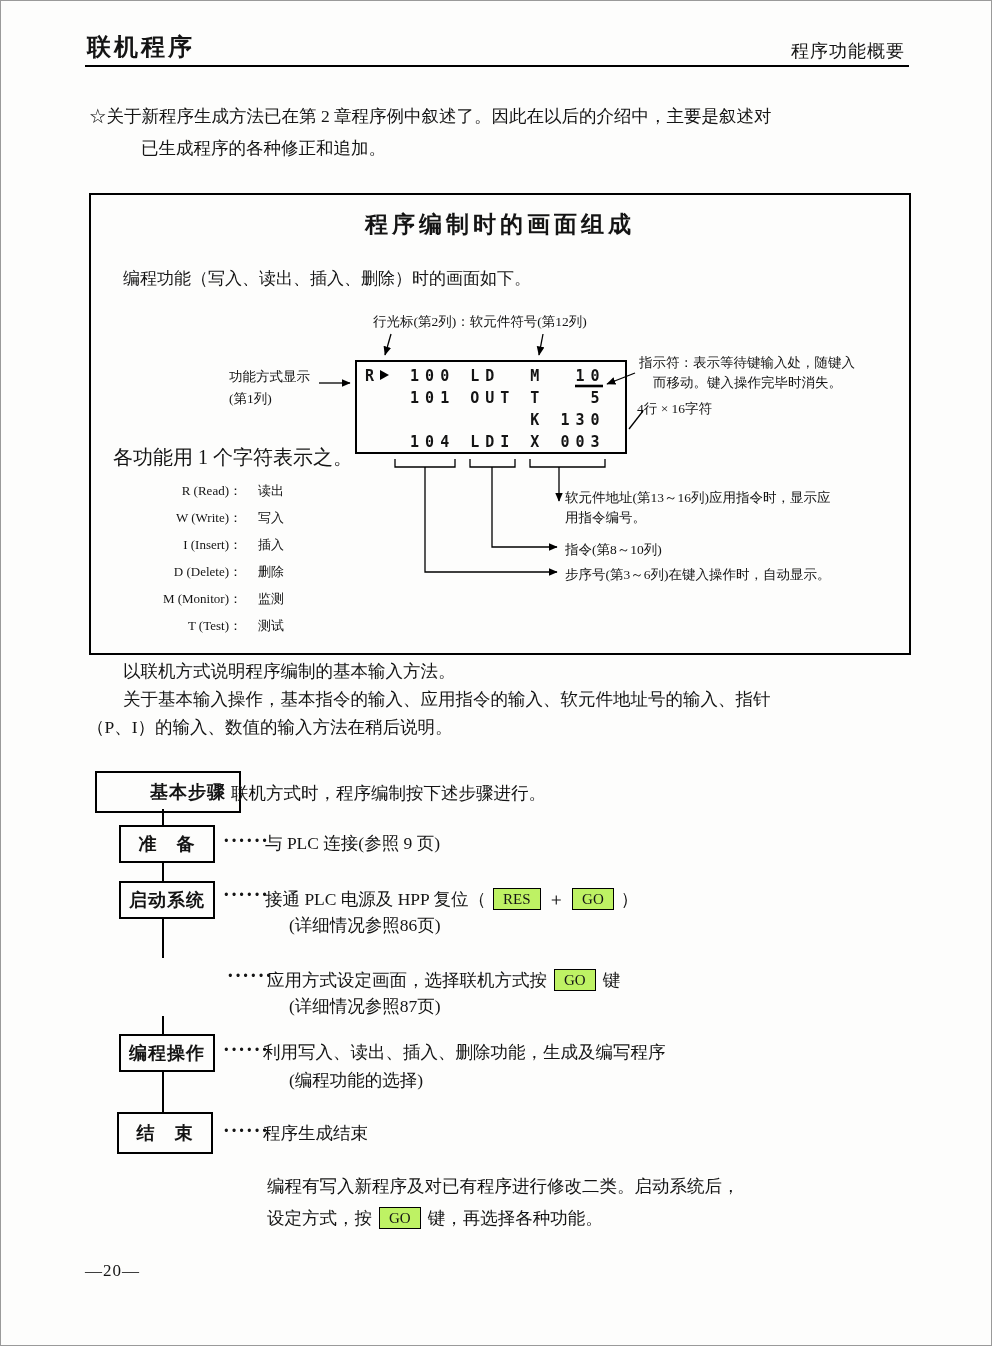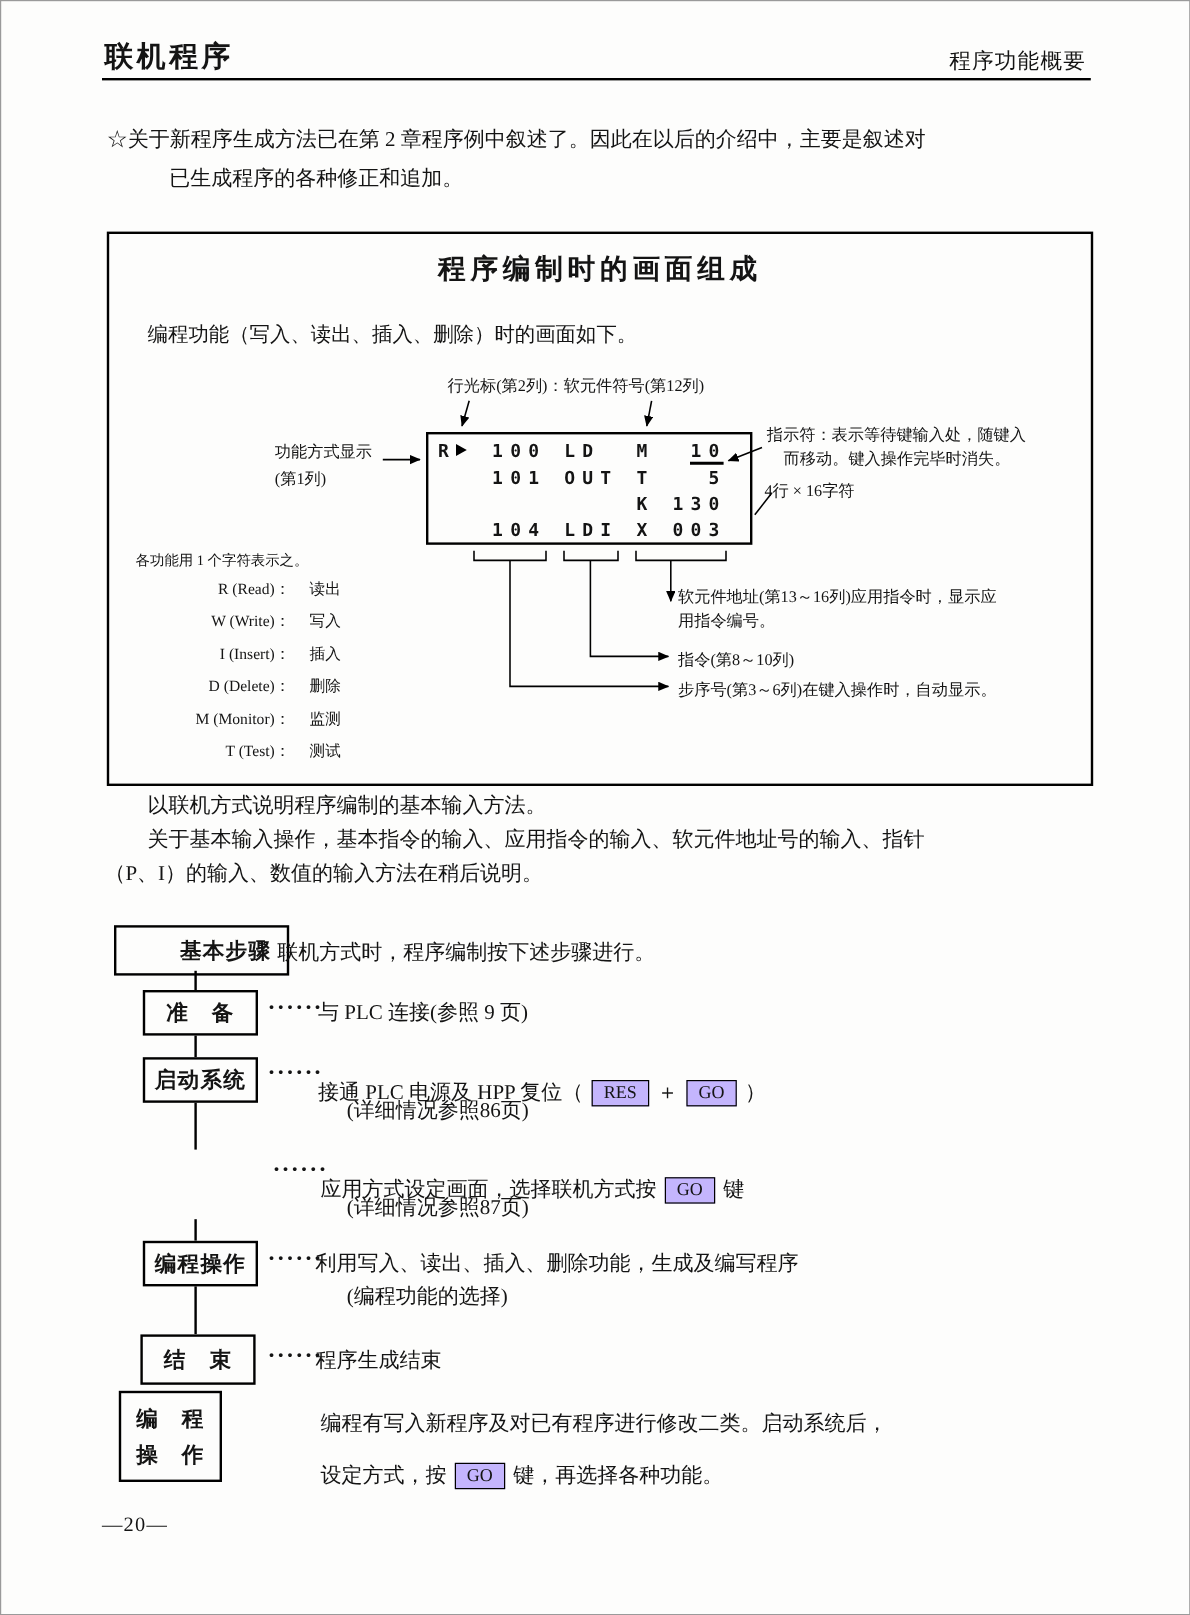--- a/index.html
+++ b/index.html
@@ -8,22 +8,22 @@
         border:1px solid #9a9a9a;box-sizing:border-box;overflow:hidden;}
   .abs{position:absolute;}
   .t17{font-size:17.5px;line-height:26px;}
   .small{font-size:13.5px;line-height:19px;}
   .bold{font-weight:bold;}
   .panel{position:absolute;border:2px solid #000;background:#fdfdfc;}
   .flowbox{position:absolute;border:2px solid #000;background:#fdfdfc;display:flex;flex-direction:column;
            align-items:center;justify-content:center;font-weight:bold;font-size:18px;letter-spacing:1px;}
   .vline{position:absolute;width:2px;background:#000;}
   .dots{position:absolute;font-size:20px;font-weight:bold;letter-spacing:1px;line-height:22px;}
-  .keycap{display:inline-block;border:1.5px solid #000;padding:0 9px;margin:16px 7px;font-size:15px;
-          line-height:20px;vertical-align:1px;background:#c4b5fd;}
+  .keycap{display:inline-block;border:1.5px solid #000;padding:0 9px;margin:4px 7px;font-size:15px;
+          line-height:20px;vertical-align:1px;background:#bef264;}
   .screen-line{white-space:pre;font-family:"DejaVu Sans Mono","Liberation Mono",monospace;
                font-size:15px;font-weight:bold;letter-spacing:6px;line-height:22px;height:22px;}
   .frow{display:flex;line-height:27px;font-size:13px;}
   .fkey{width:112px;text-align:right;}
   .flabel{margin-left:16px;}
 </style>
 </head>
 <body>
 
 <div class="page">
@@ -51,21 +51,21 @@
       <div class="screen-line">   101 OUT T   5</div>
       <div class="screen-line">           K 130</div>
       <div class="screen-line">   104 LDI X 003</div>
       <div style="position:absolute;left:23px;top:8px;width:0;height:0;border-left:9px solid #000;border-top:5px solid transparent;border-bottom:5px solid transparent;"></div>
     </div>
 
     <div class="small" style="position:absolute;left:548px;top:158px;">指示符：表示等待键输入处，随键入</div>
     <div class="small" style="position:absolute;left:562px;top:178px;">而移动。键入操作完毕时消失。</div>
     <div class="small" style="position:absolute;left:546px;top:204px;">4行 × 16字符</div>
 
-    <div style="position:absolute;left:22px;top:264px;font-size:12px;font-family:Liberation Serif, serif;">各功能用 1 个字符表示之。</div>
+    <div style="position:absolute;left:22px;top:249px;font-size:20px;font-family:Liberation Serif, serif;">各功能用 1 个字符表示之。</div>
 
     <div style="position:absolute;left:26px;top:282px;">
       <div class="frow">
         <span class="fkey">R (Read)</span>
         <span>：</span>
         <span class="flabel">读出</span>
       </div>
       <div class="frow">
         <span class="fkey">W (Write)</span>
         <span>：</span>
@@ -171,23 +171,19 @@
   <div class="dots" style="left:222px;top:1037px;">······</div>
   <div class="abs t17" style="left:262px;top:1038px;">利用写入、读出、插入、删除功能，生成及编写程序</div>
   <div class="abs t17" style="left:288px;top:1066px;">(编程功能的选择)</div>
 
   <div class="flowbox" style="left:116px;top:1111px;width:92px;height:38px;">
     <span>结　束</span>
   </div>
   <div class="dots" style="left:222px;top:1118px;">······</div>
   <div class="abs t17" style="left:262px;top:1119px;">程序生成结束</div>
 
-  <div class="flowbox" style="left:98px;top:1158px;width:82px;height:72px;line-height:30px;">
-    <span>编　程</span>
-    <span>操　作</span>
-  </div>
   <div class="abs t17" style="left:266px;top:1172px;">编程有写入新程序及对已有程序进行修改二类。启动系统后，</div>
   <div class="abs t17" style="left:266px;top:1202px;white-space:nowrap;">
     <span>设定方式，按</span><span class="keycap">GO</span><span>键，再选择各种功能。</span>
   </div>
 
   <div class="abs" style="left:84px;top:1260px;font-size:17px;letter-spacing:1px;">—20—</div>
 </div>
 
 </body></html>

